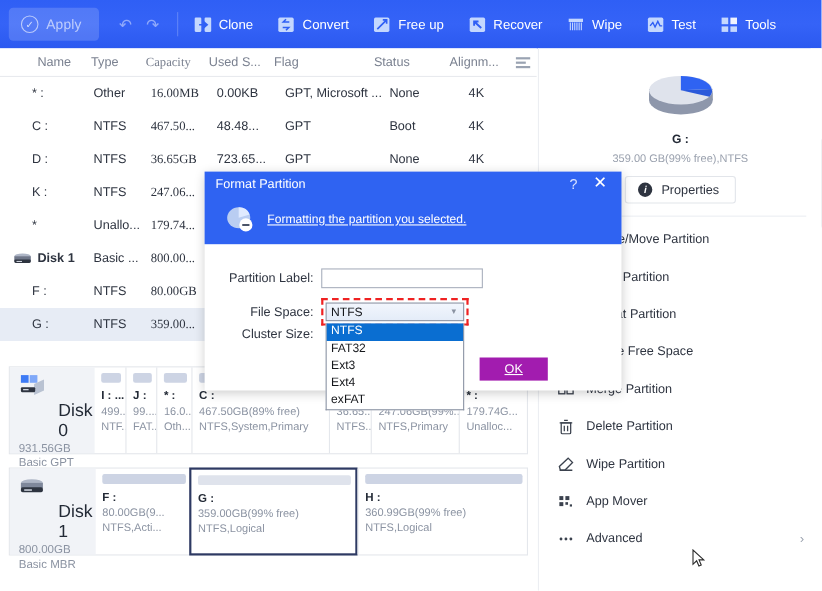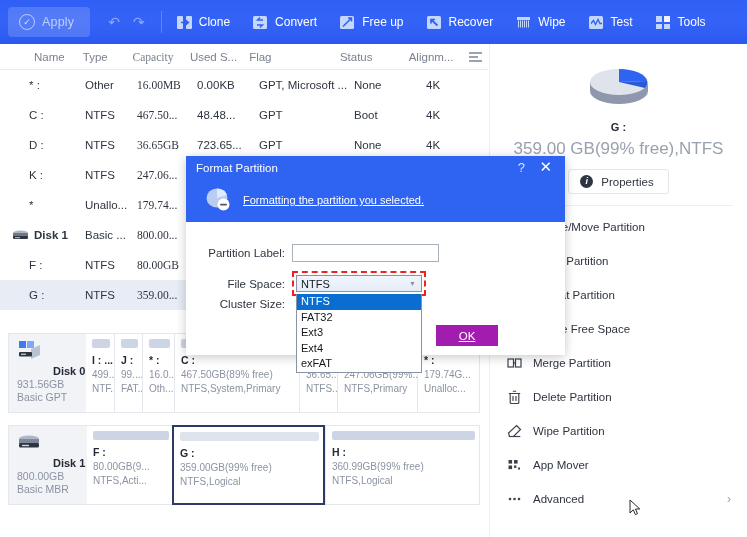--- a/index.html
+++ b/index.html
@@ -90,21 +90,21 @@
   
   .diskmap { position: absolute; left: 8px; top: 333px; width: 472px; }
   .disk-card {
     display: flex; border: 1px solid #e4e7ec; background: #fff;
     margin-bottom: 12px; height: 80px;
   }
   .disk-info {
     width: 79px; background: #f1f3f7; padding: 6px 0 0 8px;
     display: flex; flex-direction: column; gap: 1px;
   }
-  .disk-info .dname { font-size: 11px; font-weight: bold; color: #232a36; padding-left: 36px; }
+  .disk-info .dname { font-size: 16px; font-weight: normal; color: #232a36; padding-left: 36px; }
   .disk-info .dsub { font-size: 10.5px; color: #8b93a2; }
   .disk-glyph { height: 22px; margin-bottom: 2px; }
   .parts { display: flex; flex: 1; }
   .part {
     border-left: 1px solid #e4e7ec; padding: 5px 4px 0 6px;
     display: flex; flex-direction: column; overflow: hidden; position: relative;
   }
   .part:first-child { border-left: none; }
   .part .bar { height: 9px; background: #e2e6ef; border-radius: 2px; margin-bottom: 6px; }
   .part .bar.u1 { background: #cdd4e4; }
@@ -114,21 +114,21 @@
   .part .pfs   { font-size: 10px; color: #8b93a2; white-space: nowrap; margin-top: 3px; }
   .part.selected { border: 2px solid #2e3a63; margin: -1px 0 -1px -1px; }
 
   
   .rpanel {
     position: absolute; left: 489px; top: 44px; width: 258px; height: 493px;
     background: #fff; border-left: 1px solid #eceef2;
   }
   .pie-wrap { display: flex; justify-content: center; margin-top: 13px; }
   .pie-title { text-align: center; font-size: 11px; font-weight: bold; color: #232a36; margin-top: 6px; }
-  .pie-sub  { text-align: center; font-size: 17px; color: #9aa1ae; margin-top: 6px; }
+  .pie-sub  { text-align: center; font-size: 10px; color: #9aa1ae; margin-top: 6px; }
   .props-wrap { display: flex; justify-content: center; margin-top: 10px; }
   .props-btn {
     display: flex; align-items: center; gap: 8px;
     border: 1px solid #e2e5ea; border-radius: 3px;
     padding: 5px 14px 5px 11px; font-size: 11.5px; color: #2e3440; background:#fff;
   }
   .i-circle {
     width: 13px; height: 13px; border-radius: 50%; background: #2e3440;
     color: #fff; font-size: 9px; font-weight: bold; display:flex;
     align-items:center; justify-content:center; line-height:1; font-style: italic;

